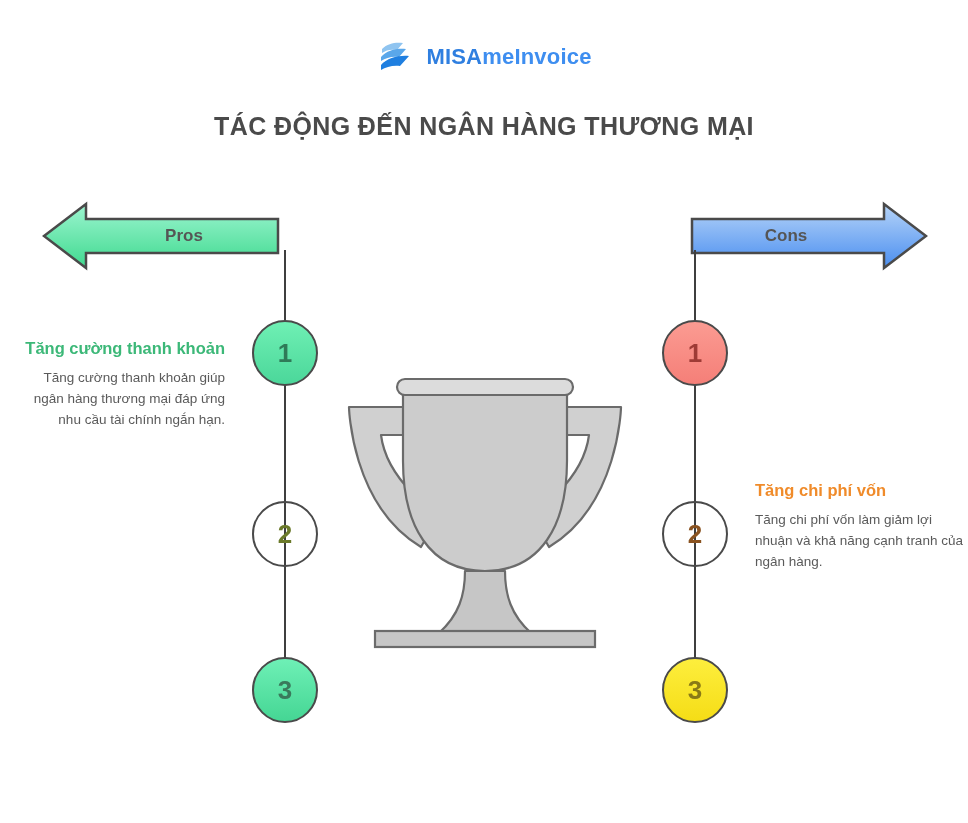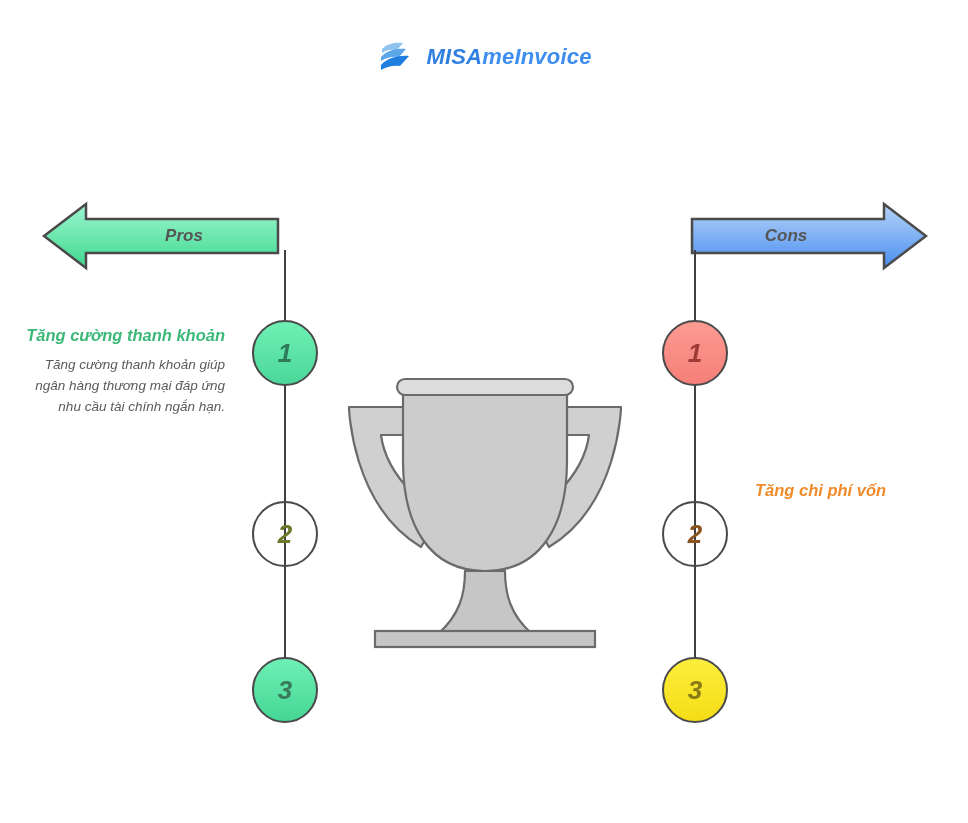--- a/index.html
+++ b/index.html
@@ -3,21 +3,21 @@
 <meta charset="utf-8">
 <style>
   html,body{margin:0;padding:0;}
   body{
     width:968px;height:823px;
     background:#ffffff;
     font-family:"Liberation Sans","DejaVu Sans",sans-serif;
     overflow:hidden;
     position:relative;
   }
-  #page{position:relative;width:968px;height:823px;font-style:italic;}
+  #page{position:relative;width:968px;height:823px;}
 
   
   .brand{
     position:absolute;left:0;top:40px;width:968px;
     display:flex;align-items:center;justify-content:center;gap:10px;
   }
   .brand-mark{width:40px;height:34px;display:block;}
   .brand-text{
     font-size:22px;font-weight:bold;letter-spacing:.2px;
     color:#2f7fe0;white-space:nowrap;
@@ -62,21 +62,21 @@
 
   
   .block{position:absolute;width:210px;}
   .block .head{
     font-size:16.5px;font-weight:bold;line-height:1.28;
     margin:0 0 9px 0;
   }
   .block .body{
     font-size:13.5px;line-height:1.55;color:#5a5a5a;margin:0;
   }
-  .left-block{left:15px;text-align:right;}
+  .left-block{left:15px;text-align:right;margin-top:13px;}
   .right-block{left:755px;text-align:left;}
 
   
   #trophy{position:absolute;left:335px;top:365px;}
 </style>
 </head>
 <body>
 
 <div id="page">
 
@@ -86,20 +86,21 @@
         <path d="M6 9 C12 3, 20 2, 27 3 L21 10 C15 9, 10 10, 6 13 Z" fill="#8fc4f0"></path>
         <path d="M5 17 C11 10, 21 8, 30 9 L23 17 C16 16, 10 18, 5 21 Z" fill="#5aa7ea"></path>
         <path d="M5 25 C11 18, 23 15, 33 16 L24 26 C17 25, 10 27, 5 30 Z" fill="#1f7fe0"></path>
       </svg>
     </span>
     <span class="brand-text">
       <span class="b1">MISA</span><span class="b2">meInvoice</span>
     </span>
   </div>
 
+  <div class="page-title">TÁC ĐỘNG ĐẾN NGÂN HÀNG THƯƠNG MẠI</div>
 
   <div class="banner" id="cons-banner">
     <svg width="238" height="72" viewBox="0 0 238 72">
       <defs>
         <linearGradient id="gcons" x1="0" y1="0" x2="0" y2="1">
           <stop offset="0%" stop-color="#b6d4f8"></stop>
           <stop offset="100%" stop-color="#4a8ef0"></stop>
         </linearGradient>
       </defs>
       <path d="M236 36 L194 4 L194 19 L2 19 L2 53 L194 53 L194 68 Z" fill="url(#gcons)" stroke="#4a4a4a" stroke-width="2.5" stroke-linejoin="miter"></path>
@@ -162,16 +163,17 @@
 
   <div class="block left-block" style="top:325px;">
     <p class="head" style="color:#3cb878;">Tăng cường thanh khoản</p>
     <p class="body">Tăng cường thanh khoản giúp ngân hàng thương mại đáp ứng nhu cầu tài chính ngắn hạn.</p>
   </div>
 
 
 
   <div class="block right-block" style="top:480px;">
     <p class="head" style="color:#f08b2a;">Tăng chi phí vốn</p>
+    <p class="body">Tăng chi phí vốn làm giảm lợi nhuận và khả năng cạnh tranh của ngân hàng.</p>
   </div>
 
 
 </div>
 
 </body></html>

